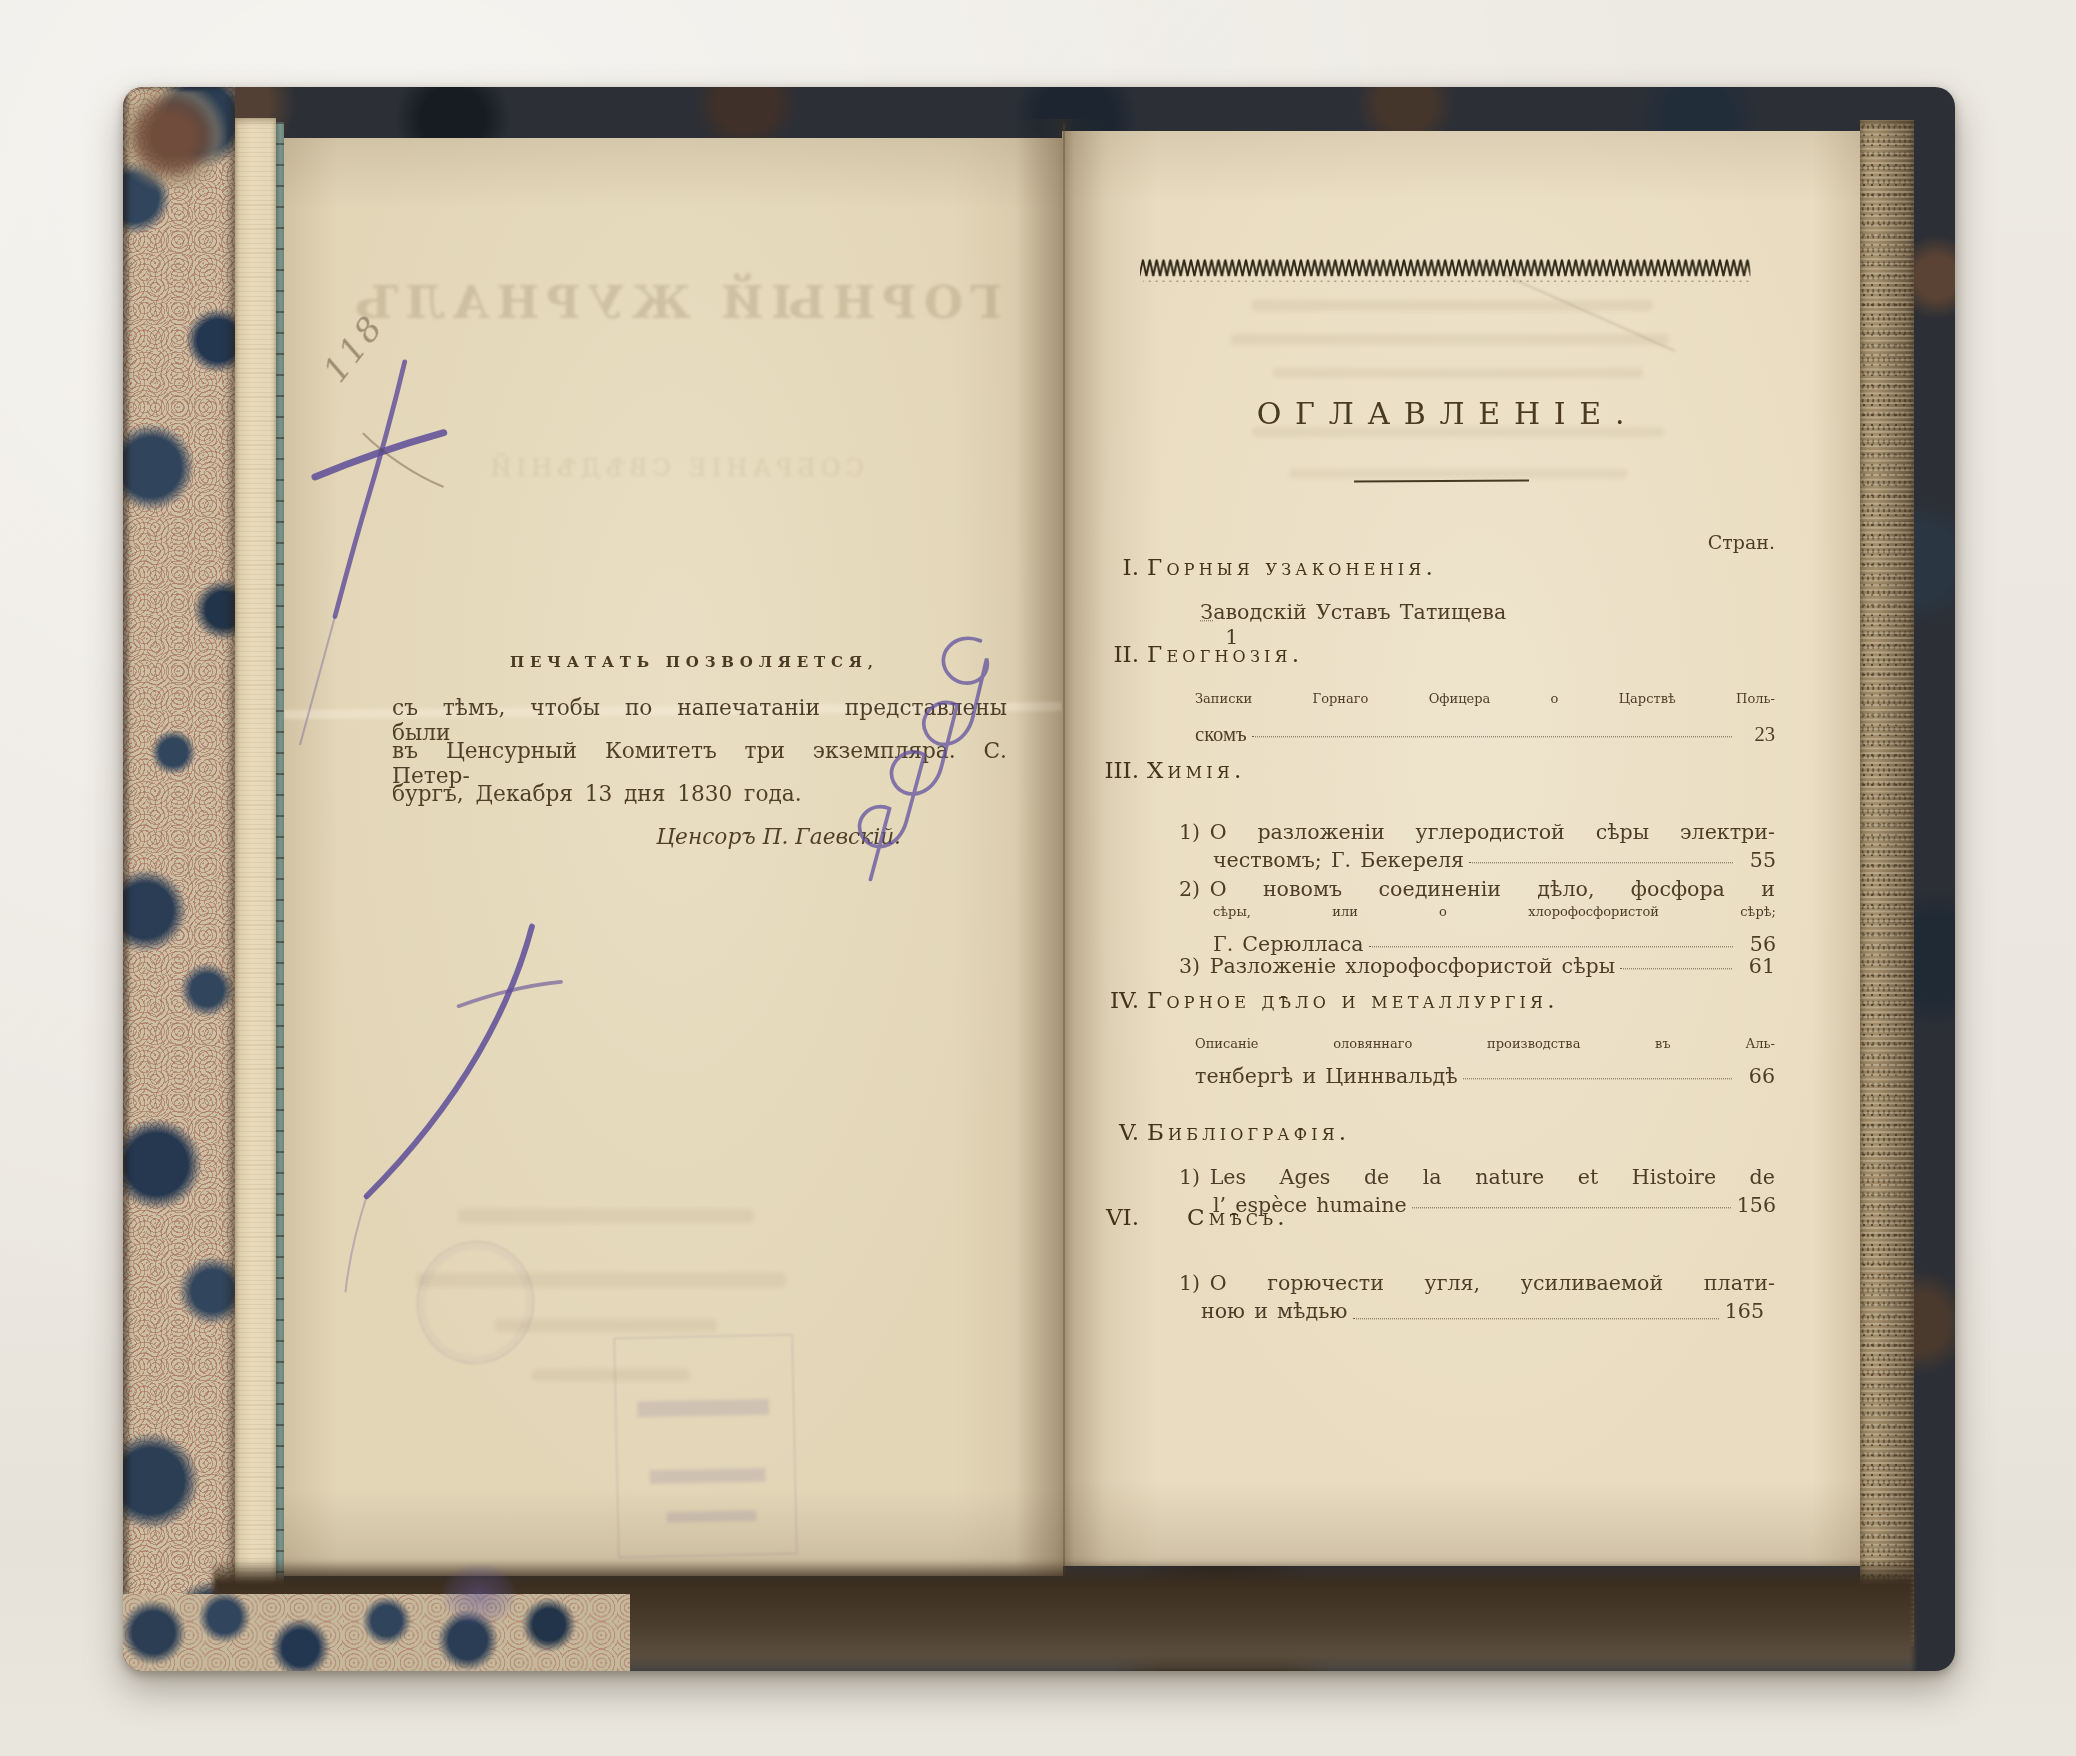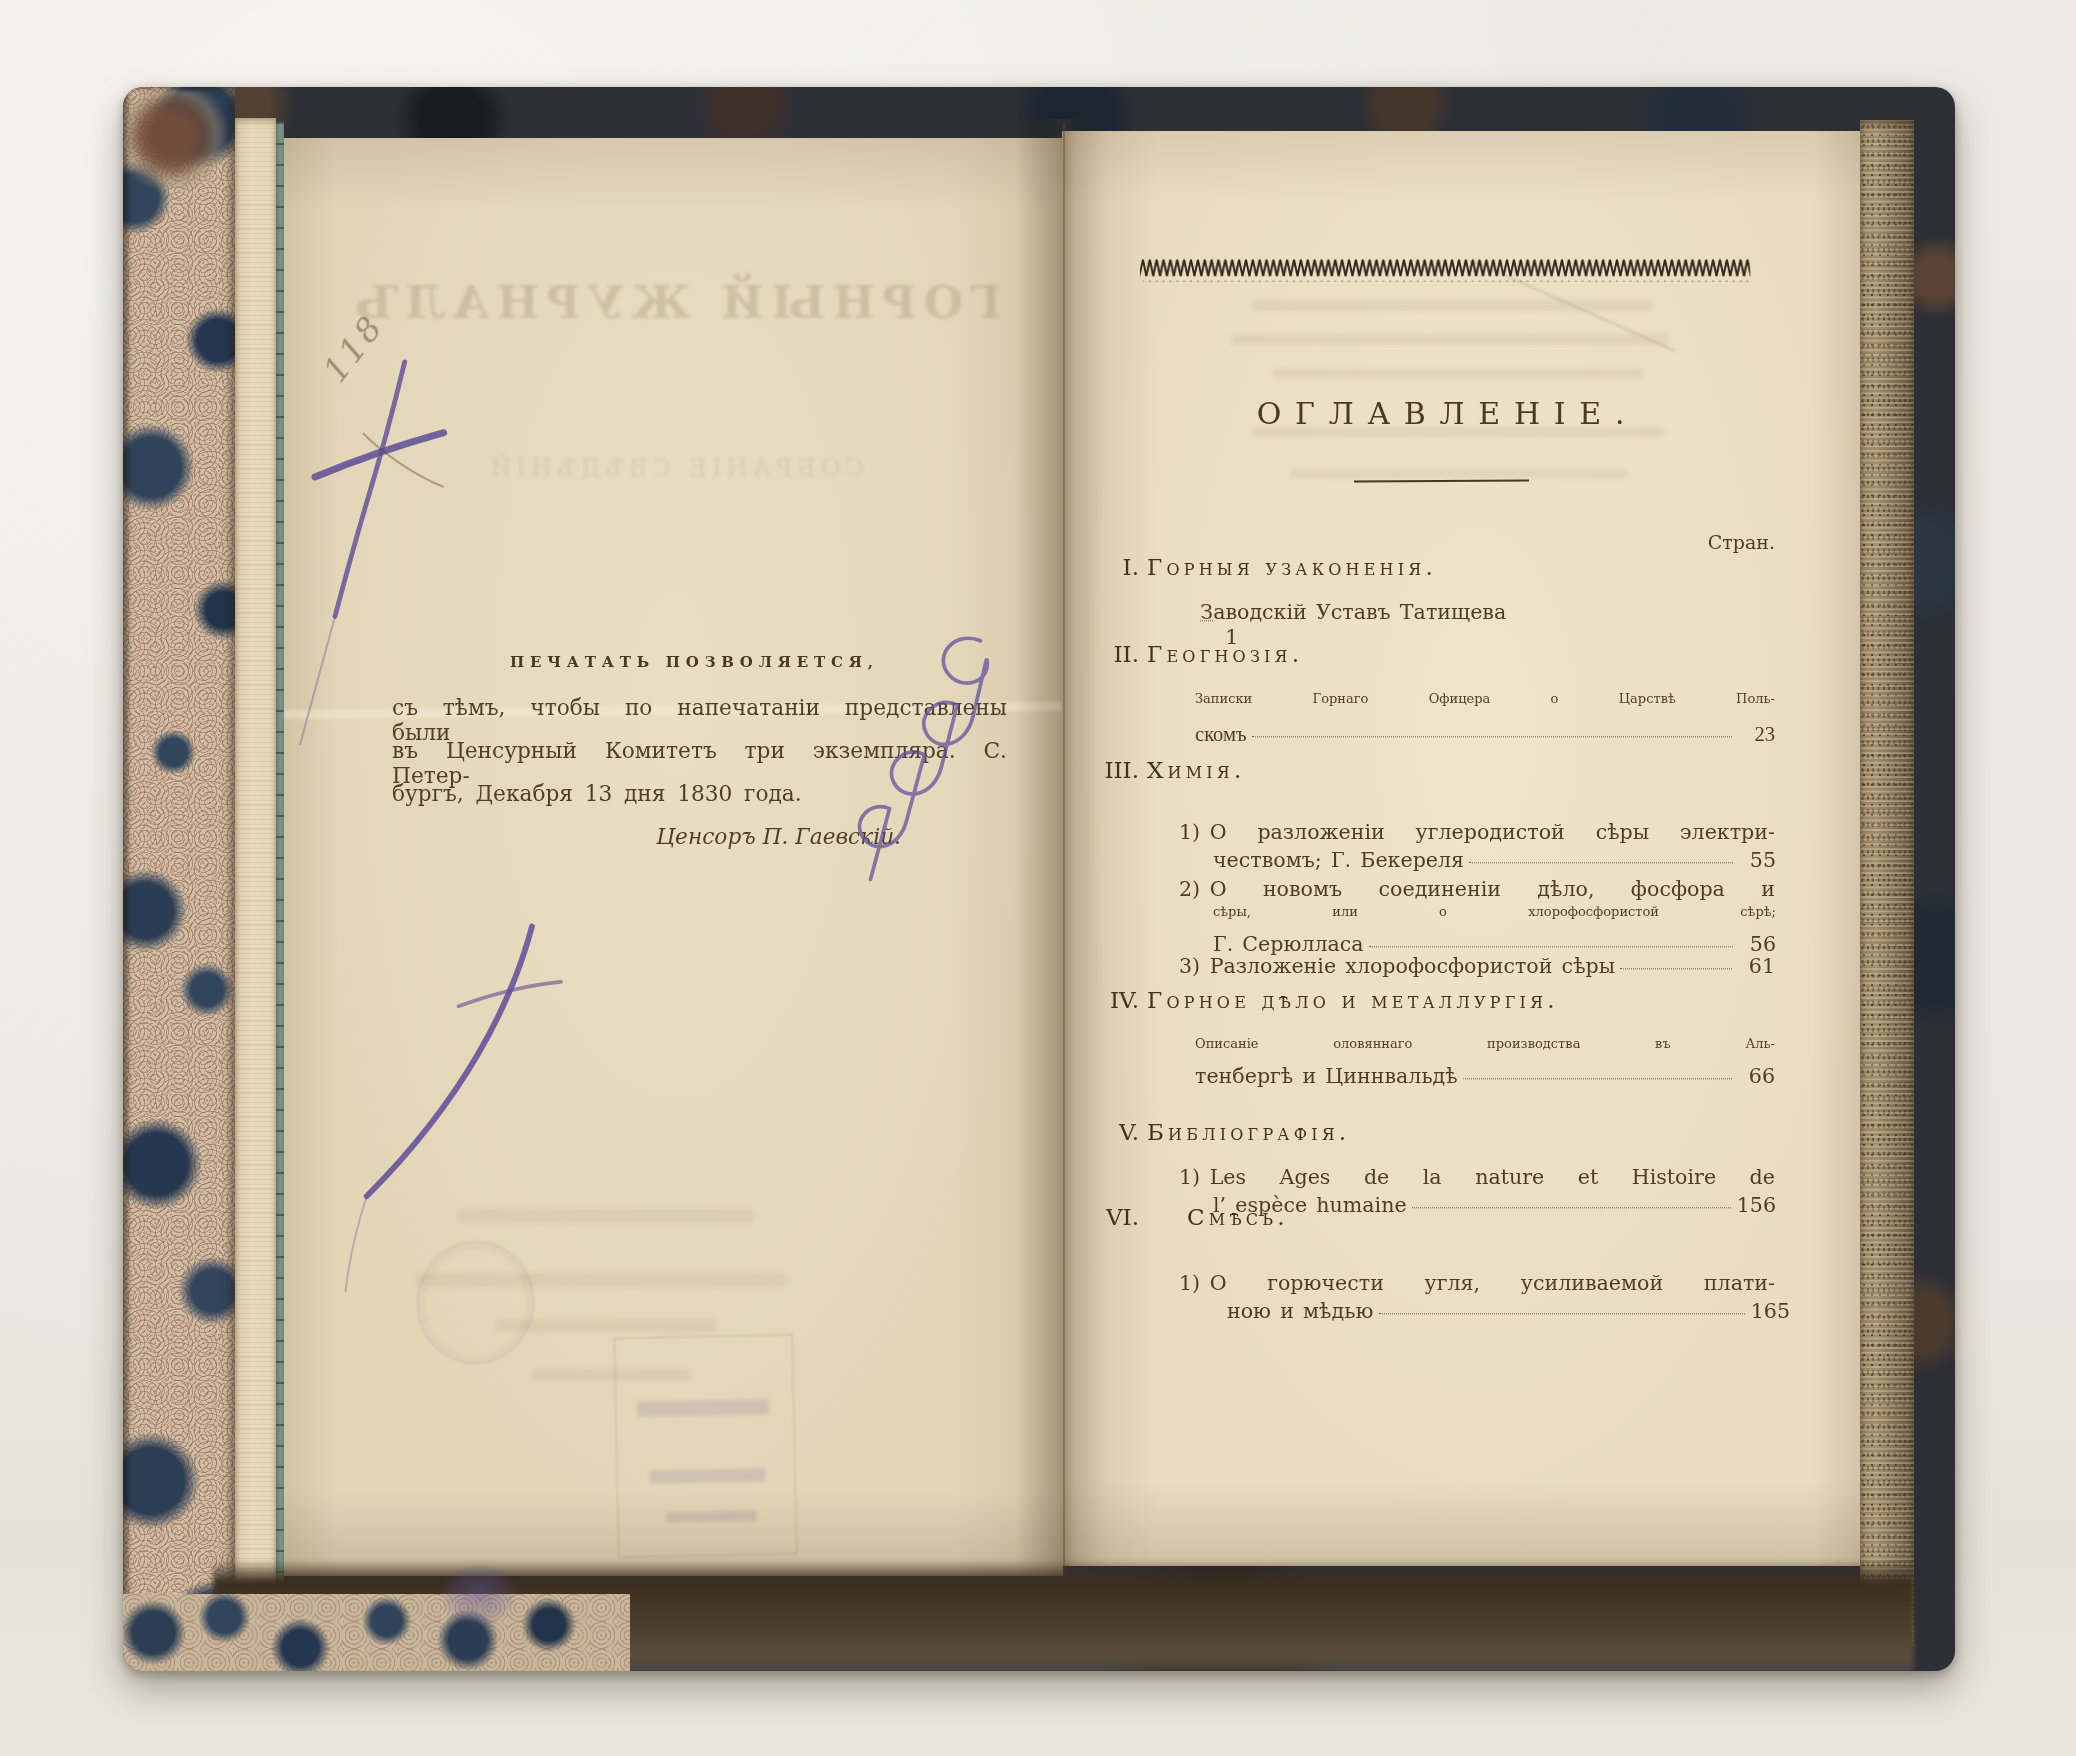--- a/index.html
+++ b/index.html
@@ -315,21 +315,21 @@
     </div>
 
     <div class="sec-head" style="top:1073px;gap:40px;">
       <span class="numeral">VI.</span>
       <span class="sec-title">Смѣсь.</span>
     </div>
     <div class="row" style="top:1140px;left:117px;width:596px;">
       <span class="lbl">1)</span>
       <span class="jt">О горючести угля, усиливаемой плати-</span>
     </div>
-    <div class="row" style="top:1168px;left:165px;width:563px;">
+    <div class="row" style="top:1168px;left:139px;width:563px;align-items:flex-end;">
       <span class="t">ною и мѣдью</span>
       <span class="dots"></span>
       <span class="pg">165</span>
     </div>
   </div>
 
   <div class="gutter-shade"></div>
   <div class="gutter-line"></div>
   <div class="fore-edge"></div>
   <div class="bottom-shadow"></div>

